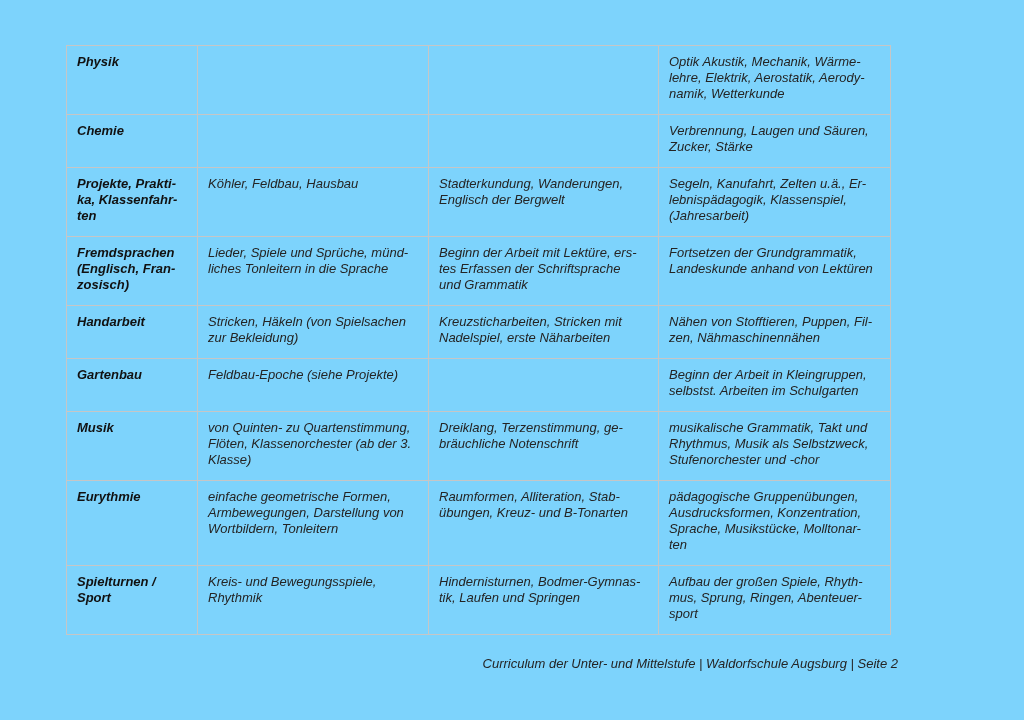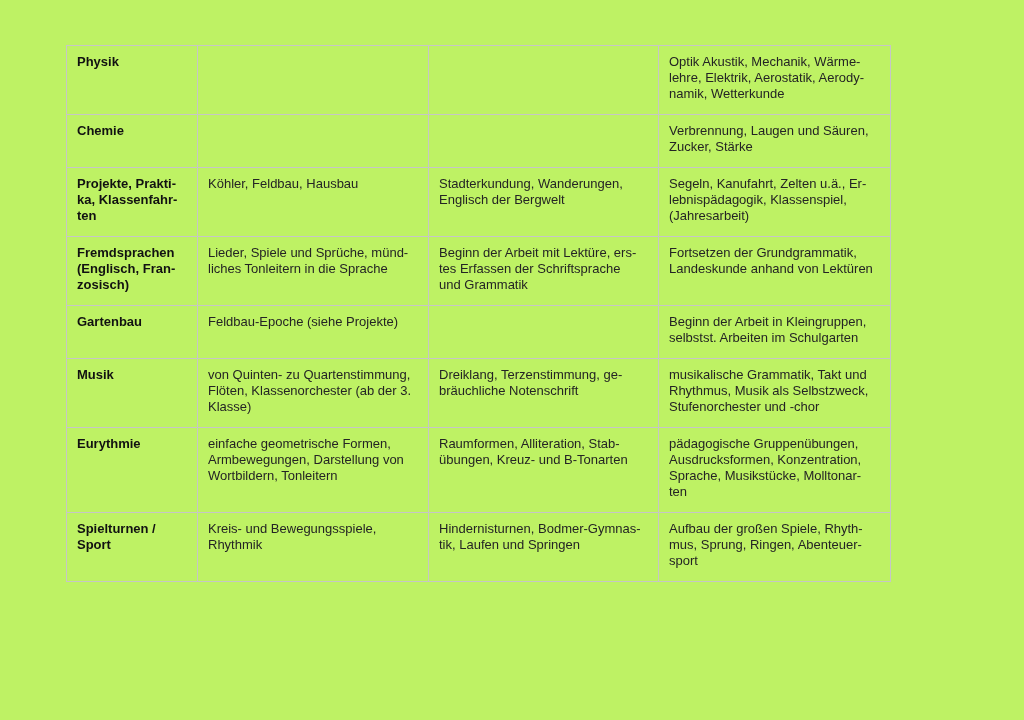--- a/index.html
+++ b/index.html
@@ -6,21 +6,22 @@
   html, body {
     width: 1024px; height: 720px;
     background: #ffffff;
     font-family: "Liberation Sans", "DejaVu Sans", sans-serif;
     color: #1f1f1f;
     overflow: hidden;
   }
   .page {
     position: relative;
     width: 1024px; height: 720px;
-    background: #bef264;
+    background: #7dd3fc;
+    font-style: italic;
   }
   table.curriculum {
     position: absolute;
     left: 66px; top: 45px;
     width: 824px;
     border-collapse: collapse;
     table-layout: fixed;
   }
   table.curriculum td {
     border: 1px solid #c6c6c6;
@@ -94,20 +95,29 @@
 zosisch)</td>
         <td>Lieder, Spiele und Sprüche, münd-
 liches Tonleitern in die Sprache</td>
         <td>Beginn der Arbeit mit Lektüre, ers-
 tes Erfassen der Schriftsprache
 und Grammatik</td>
         <td>Fortsetzen der Grundgrammatik,
 Landeskunde anhand von Lektüren</td>
       </tr>
       <tr>
+        <td class="subject">Handarbeit</td>
+        <td>Stricken, Häkeln (von Spielsachen
+zur Bekleidung)</td>
+        <td>Kreuzsticharbeiten, Stricken mit
+Nadelspiel, erste Näharbeiten</td>
+        <td>Nähen von Stofftieren, Puppen, Fil-
+zen, Nähmaschinennähen</td>
+      </tr>
+      <tr>
         <td class="subject">Gartenbau</td>
         <td>Feldbau-Epoche (siehe Projekte)</td>
         <td></td>
         <td>Beginn der Arbeit in Kleingruppen,
 selbstst. Arbeiten im Schulgarten</td>
       </tr>
       <tr>
         <td class="subject">Musik</td>
         <td>von Quinten- zu Quartenstimmung,
 Flöten, Klassenorchester (ab der 3.
@@ -137,14 +147,15 @@
 Rhythmik</td>
         <td>Hindernisturnen, Bodmer-Gymnas-
 tik, Laufen und Springen</td>
         <td>Aufbau der großen Spiele, Rhyth-
 mus, Sprung, Ringen, Abenteuer-
 sport</td>
       </tr>
     </tbody>
   </table>
 
+  <div class="footer">Curriculum der Unter- und Mittelstufe | Waldorfschule Augsburg | Seite 2</div>
 
 </div>
 
 </body></html>

